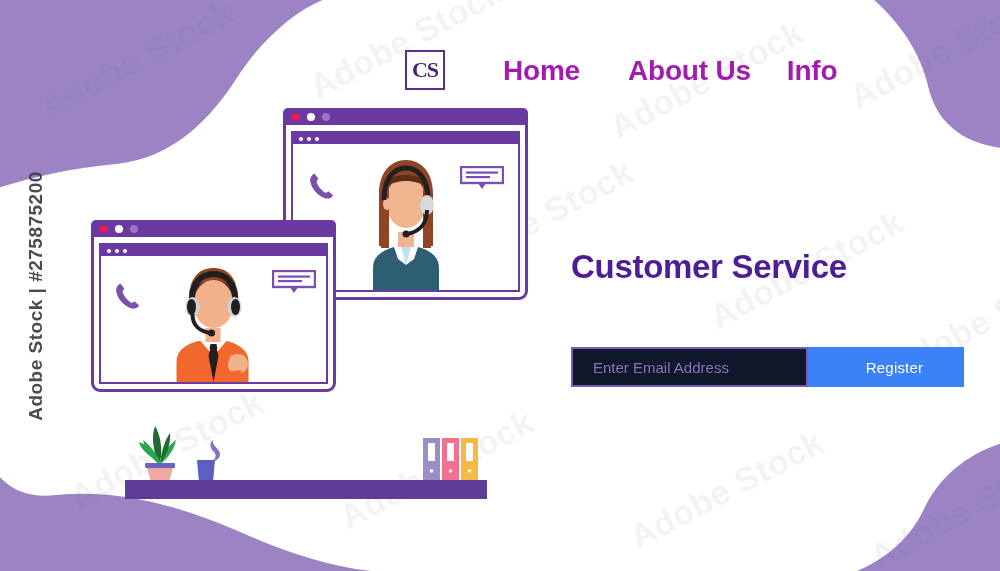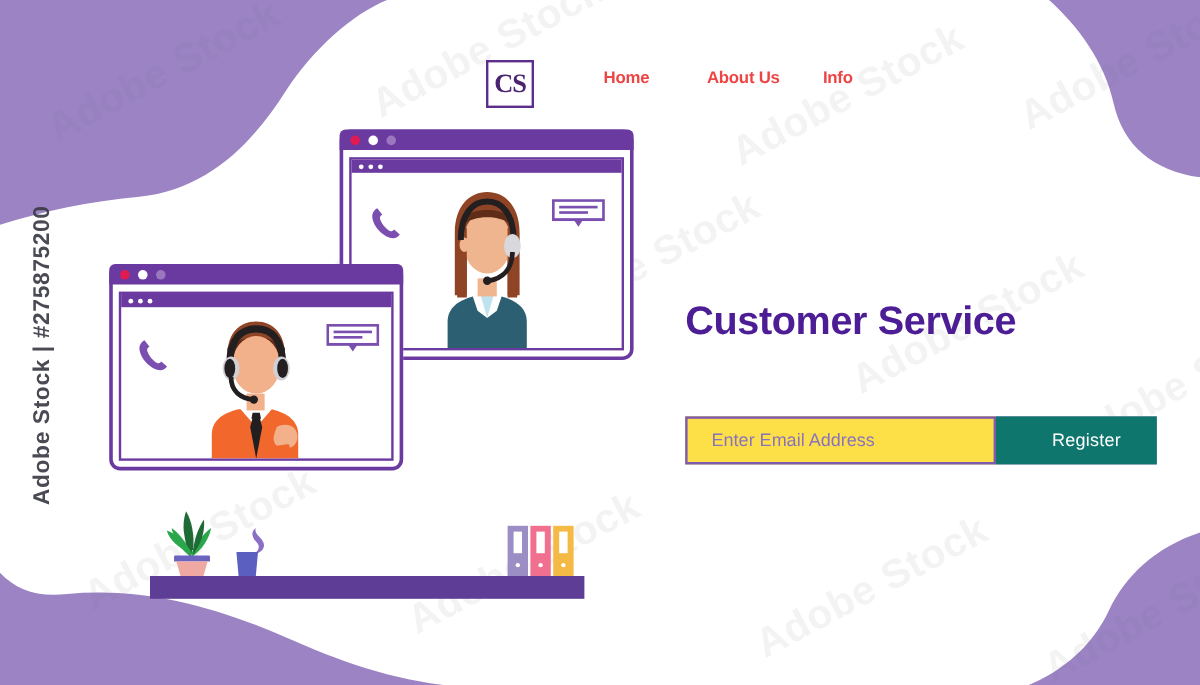--- a/index.html
+++ b/index.html
@@ -67,23 +67,23 @@
     margin-top:2px;
   }
   #logo-text {
     font-size:22px; font-weight:bold;
     color:#4a2370;
     font-family:"Liberation Serif", serif;
     letter-spacing:-1px;
     line-height:1;
   }
   .nav-link {
-    font-size:14px;
+    font-size:28px;
     font-weight:bold;
-    color:#ef4444;
+    color:#a21caf;
     letter-spacing:-0.2px;
     position:relative;
     padding-bottom:9px;
     line-height:1;
     margin-top:9px;
     cursor:pointer;
   }
   #nav-home { margin-left:58px; }
   #nav-about { margin-left:48px; }
   #nav-info { margin-left:36px; }
@@ -113,33 +113,33 @@
 
   
   #signup-form {
     position:absolute;
     left:571px; top:347px;
     width:393px; height:40px;
     display:flex;
     background:#9b83c4;
   }
   #email-input {
-    width:259px; height:40px;
-    background:#fde047;
+    width:237px; height:40px;
+    background:#0f172a;
     border:2.5px solid #7d5cb0;
     font-size:15px;
     color:#8a73bd;
     padding-left:20px;
     font-family:"Liberation Sans", sans-serif;
     outline:none;
   }
   #email-input::placeholder { color:#8a73bd; opacity:1; }
   #register-button {
     flex:1;
-    background:#0f766e;
+    background:#3b82f6;
     border:none;
     color:#ffffff;
     font-size:15px;
     font-family:"Liberation Sans", sans-serif;
     cursor:pointer;
     letter-spacing:.2px;
     padding-left:17px;
   }
 
   

